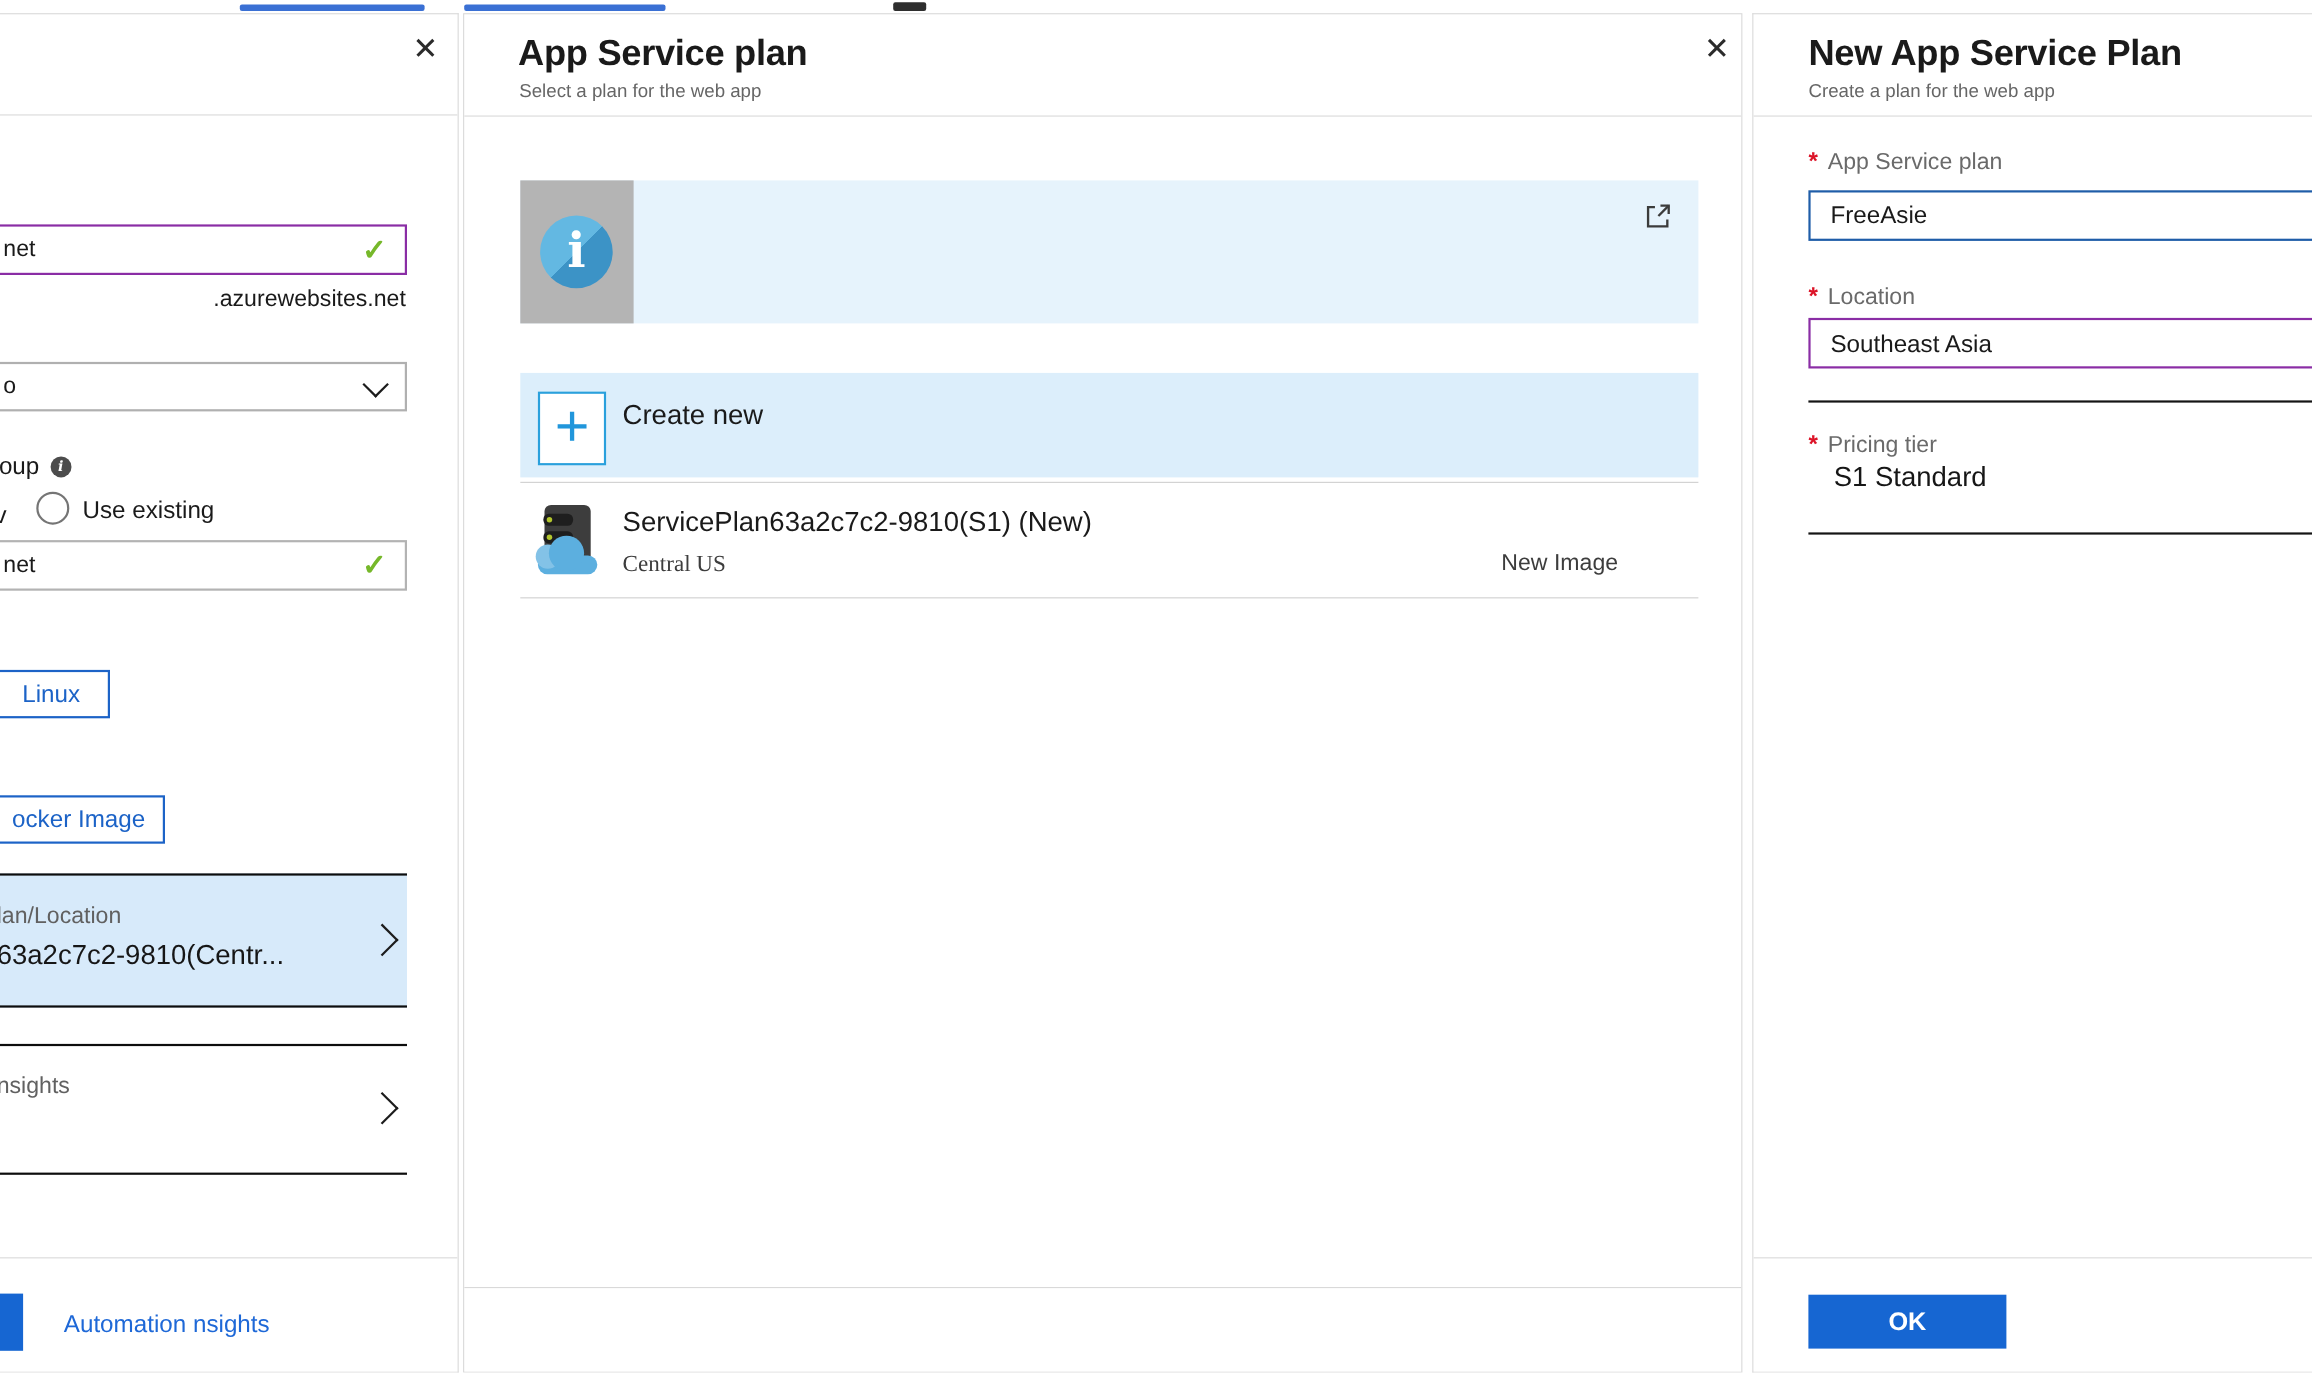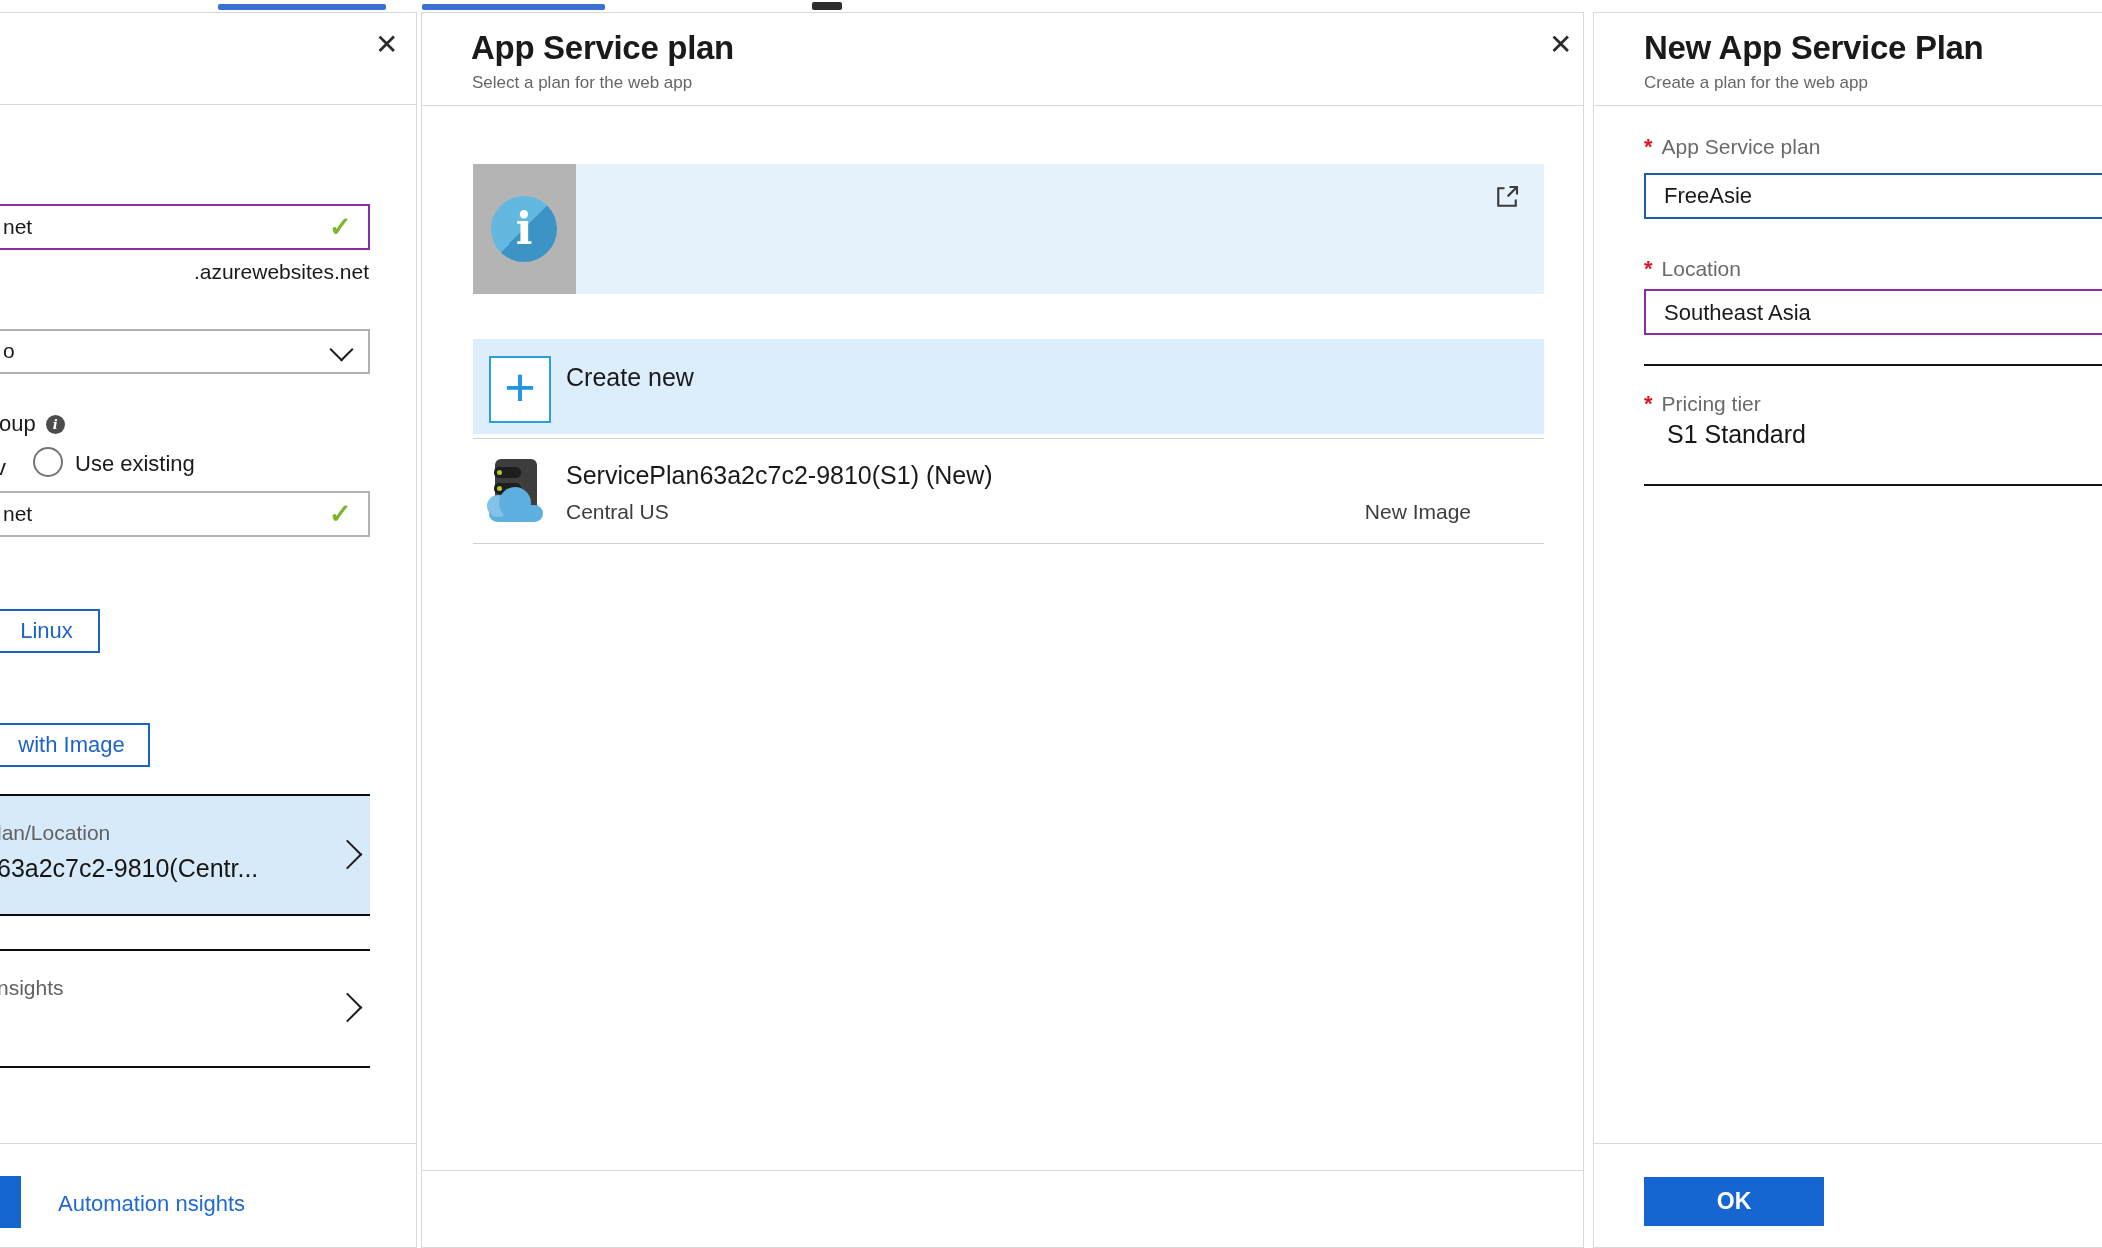--- a/index.html
+++ b/index.html
@@ -31,21 +31,21 @@
   .info-box{background:#e6f3fc;}
   .info-strip{background:#b4b4b4;}
   .info-circle{width:66px;height:66px;border-radius:50%;background:linear-gradient(135deg,#63b8e2 50%,#3c93c6 50%);
     color:#fff;display:flex;align-items:center;justify-content:center;
     font-family:"DejaVu Serif",serif;font-weight:700;font-size:44px;line-height:1;}
   .info-text{font-size:21.5px;line-height:31px;color:#1c1c1c;}
   .row-blue{background:#dceefb;}
   .plus-box{width:58px;height:58px;border:2px solid #2aa0dc;background:#fff;color:#2196db;
     display:flex;align-items:center;justify-content:center;font-size:54px;font-weight:400;line-height:1;padding-bottom:5px;}
   .list-title{font-size:25px;white-space:nowrap;}
-  .list-sub{font-size:21px;color:#3d3d3d;white-space:nowrap;}
+  .list-sub{font-size:21px;color:#3d3d3d;white-space:nowrap;font-family:Liberation Serif, serif;}
   .badge-text{font-size:21px;color:#3d3d3d;white-space:nowrap;}
   .field-label{font-size:21px;color:#6a6a6a;white-space:nowrap;}
   .req{color:#dc1428;font-size:22px;font-weight:700;}
   .dark-line{background:#141414;height:2px;}
   .primary-btn{background:#1666d2;color:#fff;font-weight:700;font-size:23px;border:none;
     display:flex;align-items:center;justify-content:center;cursor:pointer;font-family:inherit;}
   .top-frag{position:absolute;border-radius:2px;}
   
   .server-icon{position:relative;width:60px;height:64px;}
   .server-rack{position:absolute;left:8px;top:0;width:42px;height:60px;background:#3d3d3d;border-radius:6px;}
@@ -84,21 +84,21 @@
     <span class="a" style="left:-4px;top:442px;font-size:22px;">v</span>
     <span class="a radio" style="left:34px;top:434px;"></span>
     <span class="a" style="left:76px;top:438px;font-size:22px;">Use existing</span>
     <input class="a txt-input" style="left: -10px; top: 478px; width: 381px; height: 46px;" value="net">
     <span class="a check" style="left:330px;top:488px;">✓</span>
 
     <div class="a outline-btn" style="left:-6px;top:596px;width:107px;height:44px;">
       <span>Linux</span>
     </div>
     <div class="a outline-btn" style="left:-6px;top:710px;width:157px;height:44px;">
-      <span>with Image</span>
+      <span>ocker Image</span>
     </div>
 
     <div class="a sel-row" style="left:-4px;top:781px;width:375px;height:122px;background:#d7eafa;">
       <div class="sel-label" style="position:absolute;left:2px;top:25px;">lan/Location</div>
       <div class="sel-value" style="position:absolute;left:2px;top:58px;">63a2c7c2-9810(Centr...</div>
       <span class="chev chev-right chev-big" style="position:absolute;right:12px;top:48px;"></span>
     </div>
 
     <div class="a sel-row" style="left:-4px;top:936px;width:375px;height:119px;background:#fff;">
       <div class="sel-label" style="position:absolute;left:2px;top:25px;">nsights</div>

